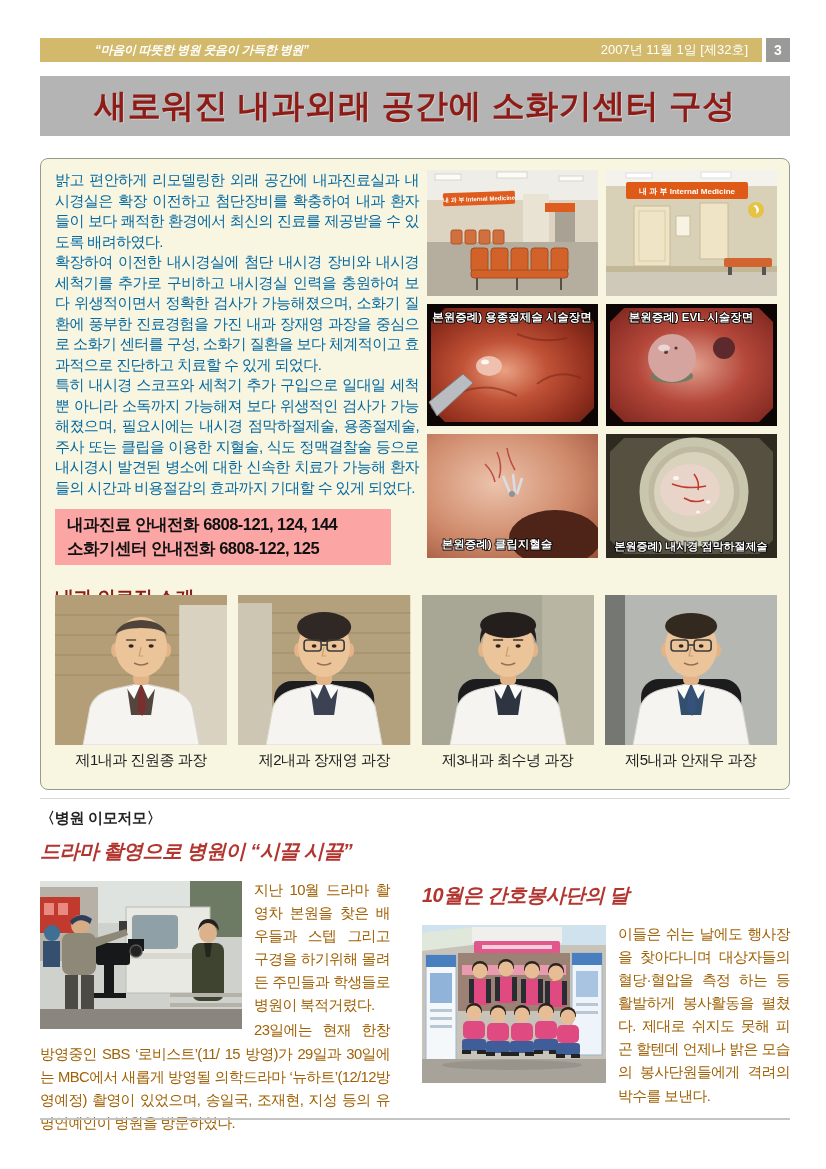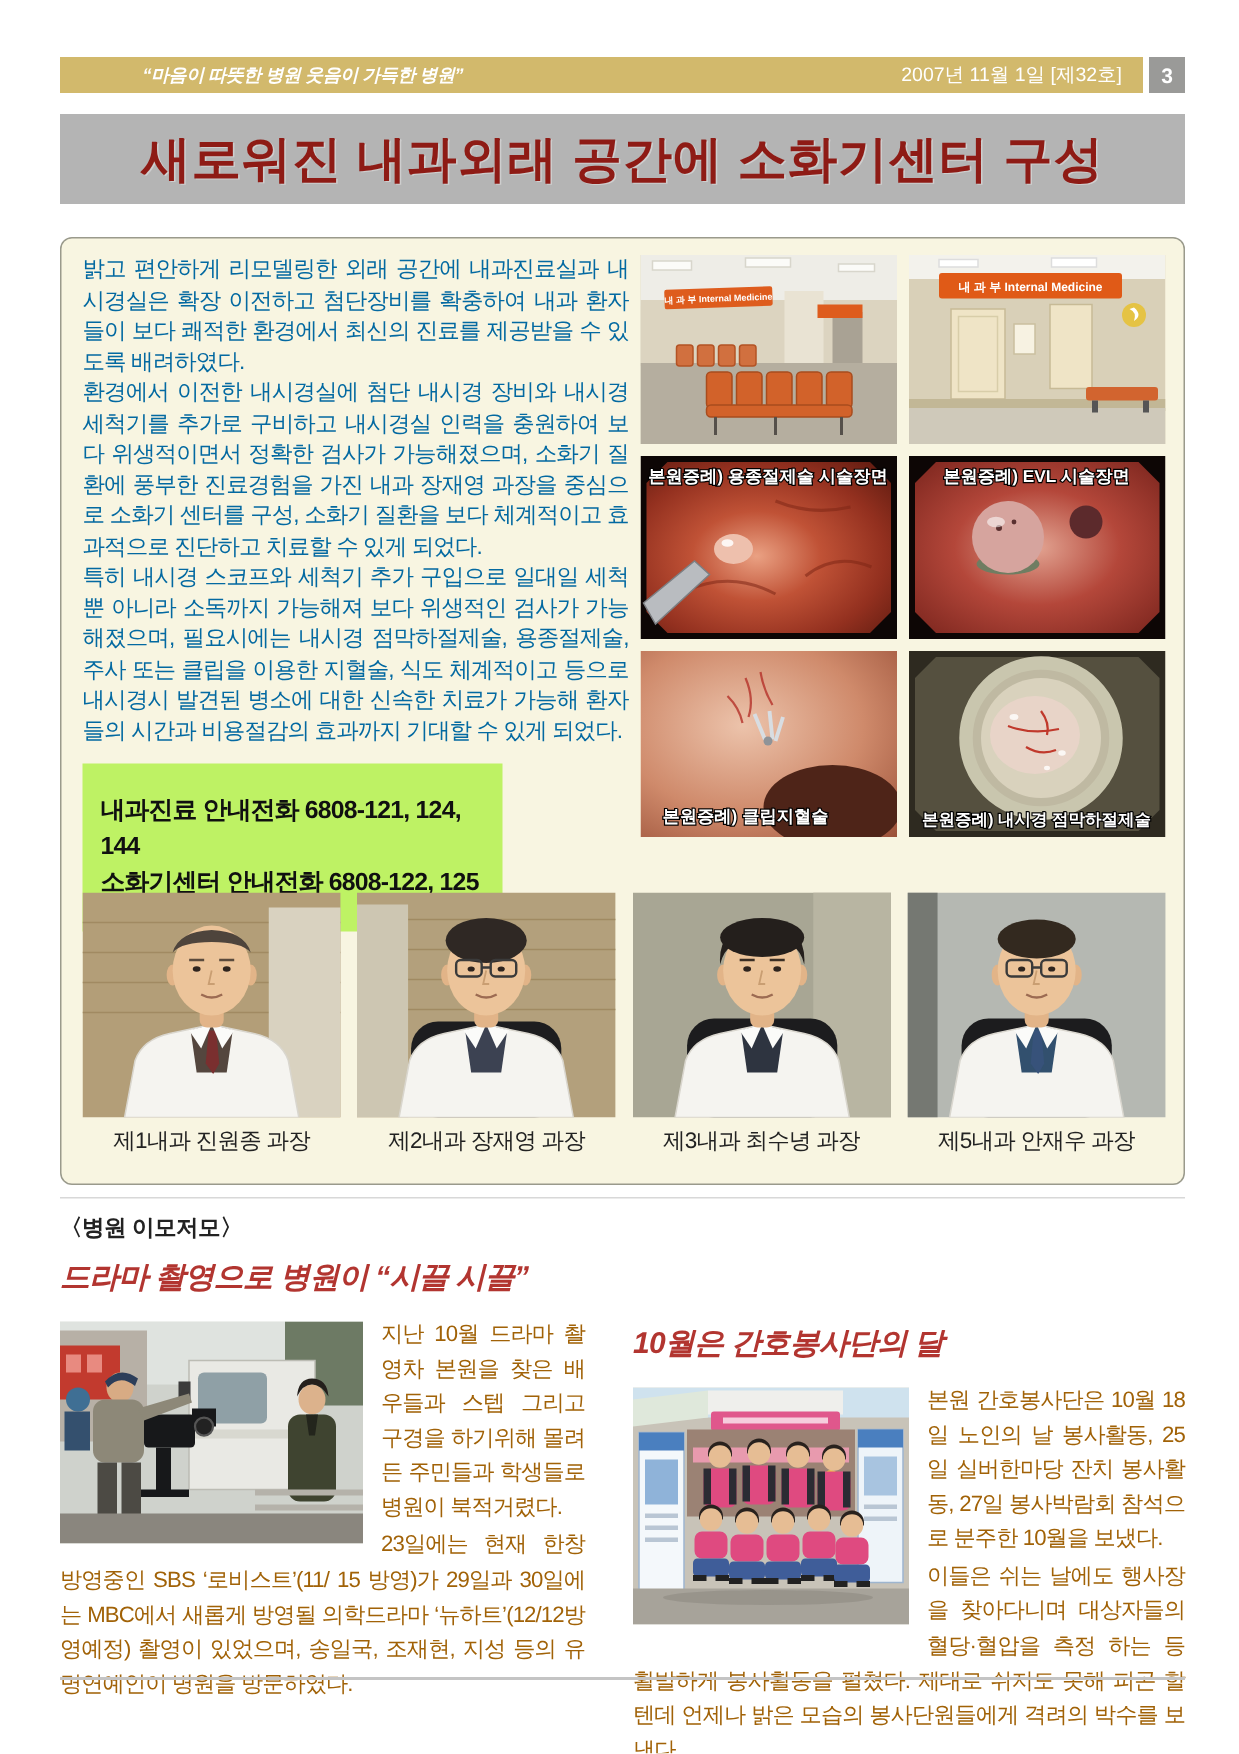--- a/index.html
+++ b/index.html
@@ -20,21 +20,21 @@
                 display:flex;align-items:center;justify-content:center;}
   .title-banner h1{margin:0;font-size:33px;font-weight:bold;color:#8e1b15;letter-spacing:0.5px;
                    text-shadow:1px 1px 0 rgba(255,255,255,0.35);}
 
   
   .main-box{position:absolute;left:40px;top:158px;width:750px;height:632px;background:#f8f5e1;
             border:1px solid #9a9a8c;border-radius:8px;box-sizing:border-box;}
   .left-col{position:absolute;left:14px;top:11px;width:364px;}
   .left-col p{margin:0;font-size:15px;line-height:20.5px;letter-spacing:-0.6px;
               text-align:justify;color:#0369a1;}
-  .phone-box{margin-top:11px;background:#bef264;padding:20px 12px;box-sizing:border-box;width:280px;}
+  .phone-box{margin-top:11px;background:#fca5a5;padding:4px 12px;box-sizing:border-box;width:336px;}
   .phone-box div{font-weight:bold;font-size:16.5px;line-height:1.45;color:#101010;letter-spacing:-0.5px;}
   .staff-header{margin:20px 0 0 0;font-size:19px;font-weight:bold;color:#8e1b15;letter-spacing:-0.5px;}
 
   
   .photo-grid{position:absolute;left:386px;top:11px;width:350px;display:grid;
               grid-template-columns:171px 171px;grid-template-rows:126px 122px 124px;gap:8px;}
   .photo-grid svg{width:100%;height:100%;display:block;}
 
   
   .doctors-row{position:absolute;left:14px;top:436px;width:722px;display:flex;gap:11px;justify-content:center;}
@@ -73,22 +73,22 @@
   <div class="pagenum">3</div>
 
   <div class="title-banner">
     <h1>새로워진 내과외래 공간에 소화기센터 구성</h1>
   </div>
 
   <section class="main-box">
 
     <div class="left-col">
       <p>밝고 편안하게 리모델링한 외래 공간에 내과진료실과 내시경실은 확장 이전하고 첨단장비를 확충하여 내과 환자들이 보다 쾌적한 환경에서 최신의 진료를 제공받을 수 있도록 배려하였다.</p>
-      <p>환경에서 이전한 내시경실에 첨단 내시경 장비와 내시경세척기를 추가로 구비하고 내시경실 인력을 충원하여 보다 위생적이면서 정확한 검사가 가능해졌으며, 소화기 질환에 풍부한 진료경험을 가진 내과 장재영 과장을 중심으로 소화기 센터를 구성, 소화기 질환을 보다 체계적이고 효과적으로 진단하고 치료할 수 있게 되었다.</p>
-      <p>특히 내시경 스코프와 세척기 추가 구입으로 일대일 세척 뿐 아니라 소독까지 가능해져 보다 위생적인 검사가 가능해졌으며, 필요시에는 내시경 점막하절제술, 용종절제술, 주사 또는 클립을 이용한 지혈술, 식도 체계적이고 등으로 내시경시 발견된 병소에 대한 신속한 치료가 가능해 환자들의 시간과 비용절감의 효과까지 기대할 수 있게 되었다.</p>
+      <p>확장하여 이전한 내시경실에 첨단 내시경 장비와 내시경세척기를 추가로 구비하고 내시경실 인력을 충원하여 보다 위생적이면서 정확한 검사가 가능해졌으며, 소화기 질환에 풍부한 진료경험을 가진 내과 장재영 과장을 중심으로 소화기 센터를 구성, 소화기 질환을 보다 체계적이고 효과적으로 진단하고 치료할 수 있게 되었다.</p>
+      <p>특히 내시경 스코프와 세척기 추가 구입으로 일대일 세척 뿐 아니라 소독까지 가능해져 보다 위생적인 검사가 가능해졌으며, 필요시에는 내시경 점막하절제술, 용종절제술, 주사 또는 클립을 이용한 지혈술, 식도 정맥결찰술 등으로 내시경시 발견된 병소에 대한 신속한 치료가 가능해 환자들의 시간과 비용절감의 효과까지 기대할 수 있게 되었다.</p>
       <div class="phone-box">
         <div>내과진료 안내전화 6808-121, 124, 144</div>
         <div>소화기센터 안내전화 6808-122, 125</div>
       </div>
       <h2 class="staff-header">내과 의료진 소개</h2>
     </div>
 
     <div class="photo-grid">
 
       <svg viewBox="0 0 171 126" preserveAspectRatio="none">
@@ -465,21 +465,20 @@
             <g>
               <use href="#vk" x="52" y="84"></use>
                 <use href="#vk" x="76" y="86"></use>
                 <use href="#vk" x="100" y="86"></use>
                 <use href="#vk" x="124" y="84"></use>
                 <use href="#vk" x="146" y="88"></use>
             </g>
             <rect y="134" width="184" height="24" fill="#a7a39a"></rect>
             <ellipse cx="90" cy="140" rx="70" ry="5" fill="#8e8a82" opacity="0.6"></ellipse>
           </svg>
-          <p>본원 간호봉사단은 10월 18일 노인의 날 봉사활동, 25일 실버한마당 잔치 봉사활동, 27일 봉사박람회 참석으로 분주한 10월을 보냈다.</p>
           <p>이들은 쉬는 날에도 행사장을 찾아다니며 대상자들의 혈당·혈압을 측정 하는 등 활발하게 봉사활동을 펼쳤다. 제대로 쉬지도 못해 피곤 할텐데 언제나 밝은 모습의 봉사단원들에게 격려의 박수를 보낸다.</p>
         </div>
       </div>
     </div>
   </section>
 
   <div class="bottom-rule"></div>
 </div>
 
 </body></html>

